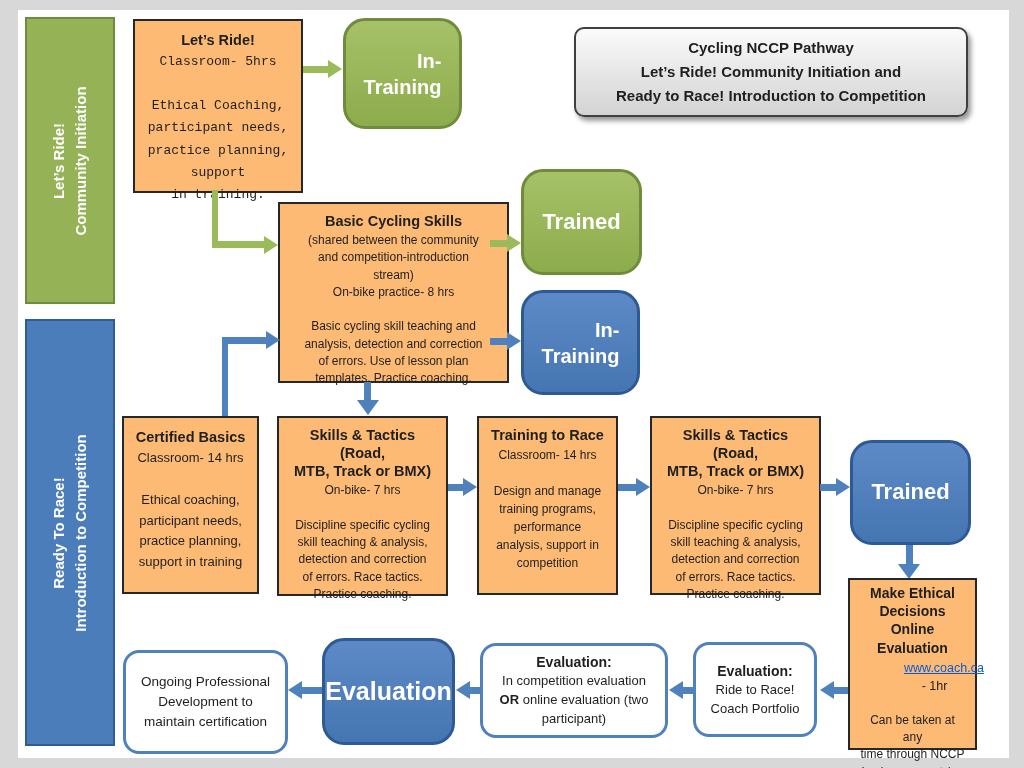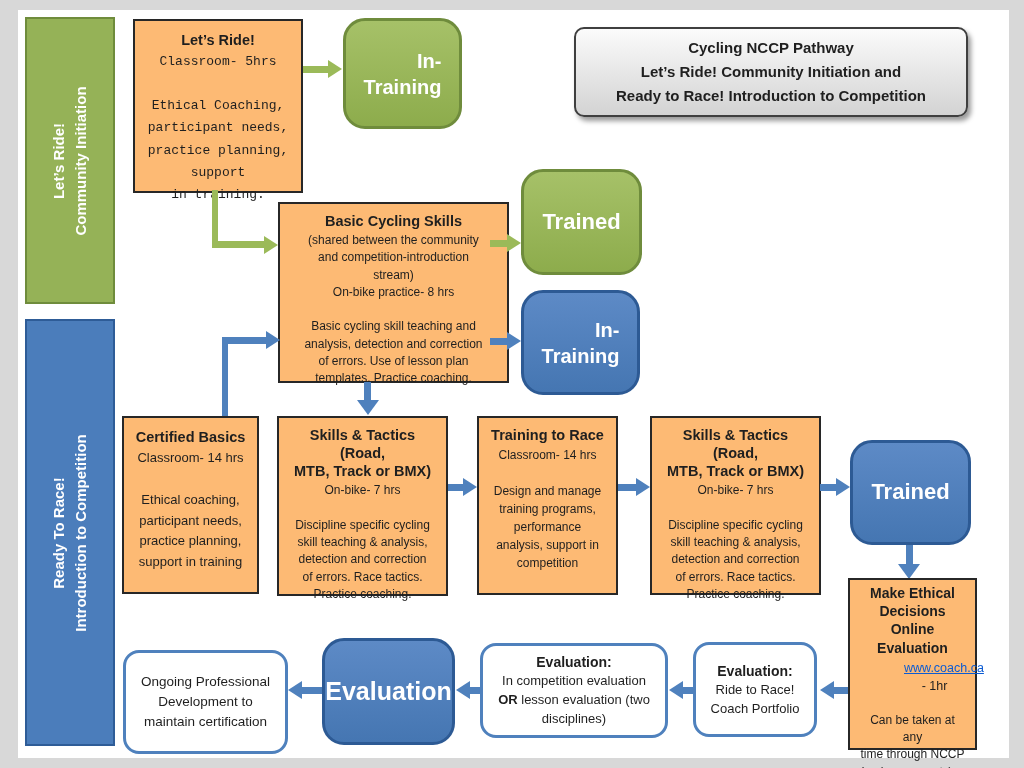--- a/index.html
+++ b/index.html
@@ -215,21 +215,21 @@
 <div class="shaft b" style="left:302px;top:687px;width:20px;height:7px;"></div>
 
 <div class="badge blue" style="left:322px;top:638px;width:133px;height:107px;font-size:25px;">Evaluation</div>
 
 <div class="tri tri-l b" style="left:456px;top:681px;"></div>
 <div class="shaft b" style="left:470px;top:687px;width:10px;height:7px;"></div>
 
 <div class="soft" style="left:480px;top:643px;width:188px;height:95px;">
   <div class="ttl">Evaluation:</div>
   <div>In competition evaluation</div>
-  <div><b>OR</b><span> lesson evaluation (two disciplines)</span></div>
+  <div><b>OR</b><span> online evaluation (two participant)</span></div>
 </div>
 
 <div class="tri tri-l b" style="left:669px;top:681px;"></div>
 <div class="shaft b" style="left:683px;top:687px;width:10px;height:7px;"></div>
 
 <div class="soft" style="left:693px;top:642px;width:124px;height:95px;">
   <div class="ttl">Evaluation:</div>
   <div class="pre">Ride to Race!
 Coach Portfolio</div>
 </div>

